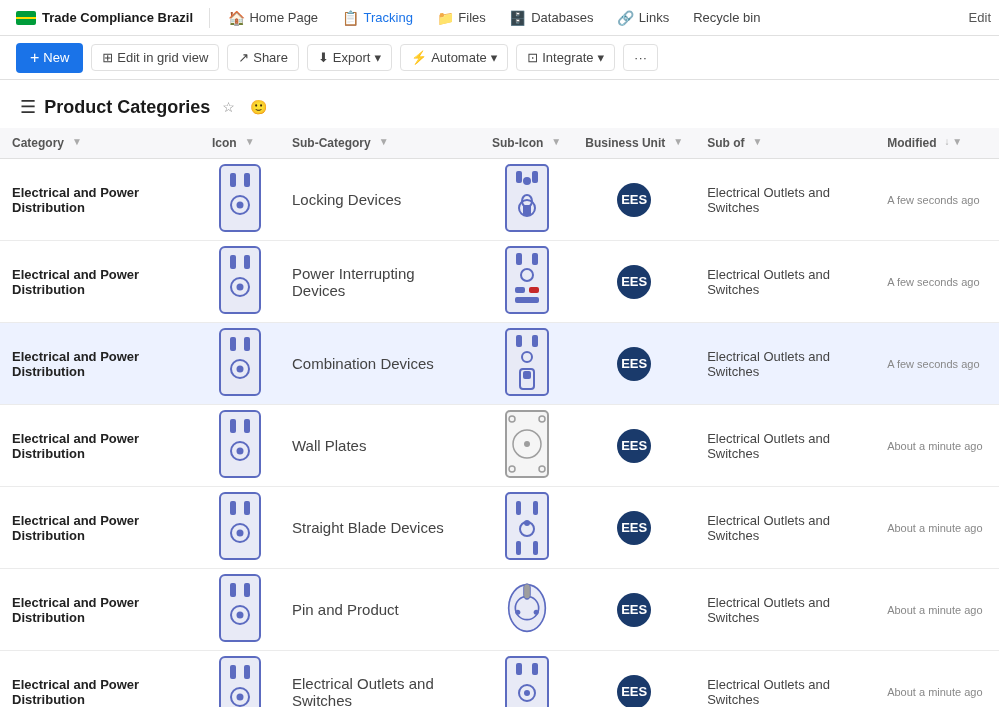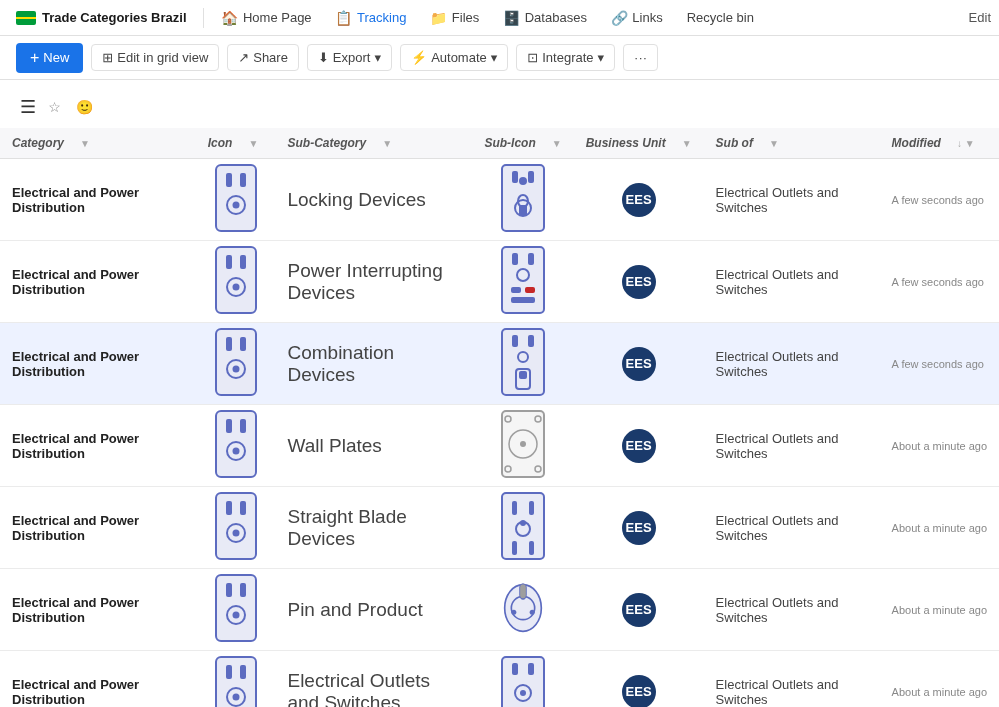--- a/index.html
+++ b/index.html
@@ -39,30 +39,30 @@
     .header-action { background: none; border: none; cursor: pointer; color: #888; font-size: 14px; padding: 2px 4px; }
 
     
     .table-container { overflow-x: auto; }
     table { width: 100%; border-collapse: collapse; }
     thead th {
       background: #f7f7f9; border-bottom: 1px solid #e0e0e0;
       padding: 8px 12px; text-align: left; font-size: 12px;
       font-weight: 600; color: #555; white-space: nowrap; position: sticky; top: 0;
     }
-    th .col-header { display: flex; align-items: center; gap: 16px; cursor: pointer; font-style: italic; }
+    th .col-header { display: flex; align-items: flex-start; gap: 8px; cursor: pointer; }
     th .sort-icon { color: #aaa; font-size: 10px; }
 
     tbody tr { border-bottom: 1px solid #ebebeb; }
     tbody tr.selected { background: #edf2ff; }
     td { padding: 4px 12px; vertical-align: middle; }
 
     .category-cell { font-size: 13px; font-weight: 600; color: #222; width: 200px; }
     .icon-cell { width: 80px; text-align: center; }
-    .subcategory-cell { width: 200px; font-size: 19px; color: #444; }
+    .subcategory-cell { width: 200px; font-size: 15px; color: #444; }
     .subicon-cell { width: 80px; text-align: center; }
     .business-cell { width: 80px; text-align: center; }
     .subof-cell { font-size: 13px; color: #444; width: 180px; }
     .modified-cell { font-size: 11px; color: #888; white-space: nowrap; }
 
     
     .ees-badge {
       display: inline-block; background: #1a3a6b; color: #fff;
       border-radius: 50%; width: 34px; height: 34px;
       line-height: 34px; text-align: center;
@@ -71,21 +71,21 @@
 
     
     tbody tr td { height: 75px; }
   </style>
 </head>
 <body>
 
 <nav class="top-nav">
   <div class="nav-brand">
     <div class="flag"></div>
-    <span>Trade Categories Brazil</span>
+    <span>Trade Compliance Brazil</span>
   </div>
   <span style="width:1px;height:20px;background:#e0e0e0;margin:0 4px;display:inline-block;"></span>
   <a class="nav-item">
     <span class="nav-item-icon">🏠</span>
     <span>Home Page</span>
   </a>
   <a class="nav-item active">
     <span class="nav-item-icon">📋</span>
     <span>Tracking</span>
   </a>
@@ -136,20 +136,21 @@
     <span>Integrate</span>
     <span>▾</span>
   </button>
   <button class="toolbar-btn">
     <span>···</span>
   </button>
 </div>
 
 <div class="page-header">
   <span class="page-title-icon">☰</span>
+  <h1 class="page-title">Product Categories</h1>
   <button class="header-action">☆</button>
   <button class="header-action">🙂</button>
 </div>
 
 <div class="table-container">
   <table>
     <thead>
       <tr>
         <th>
           <div class="col-header">

